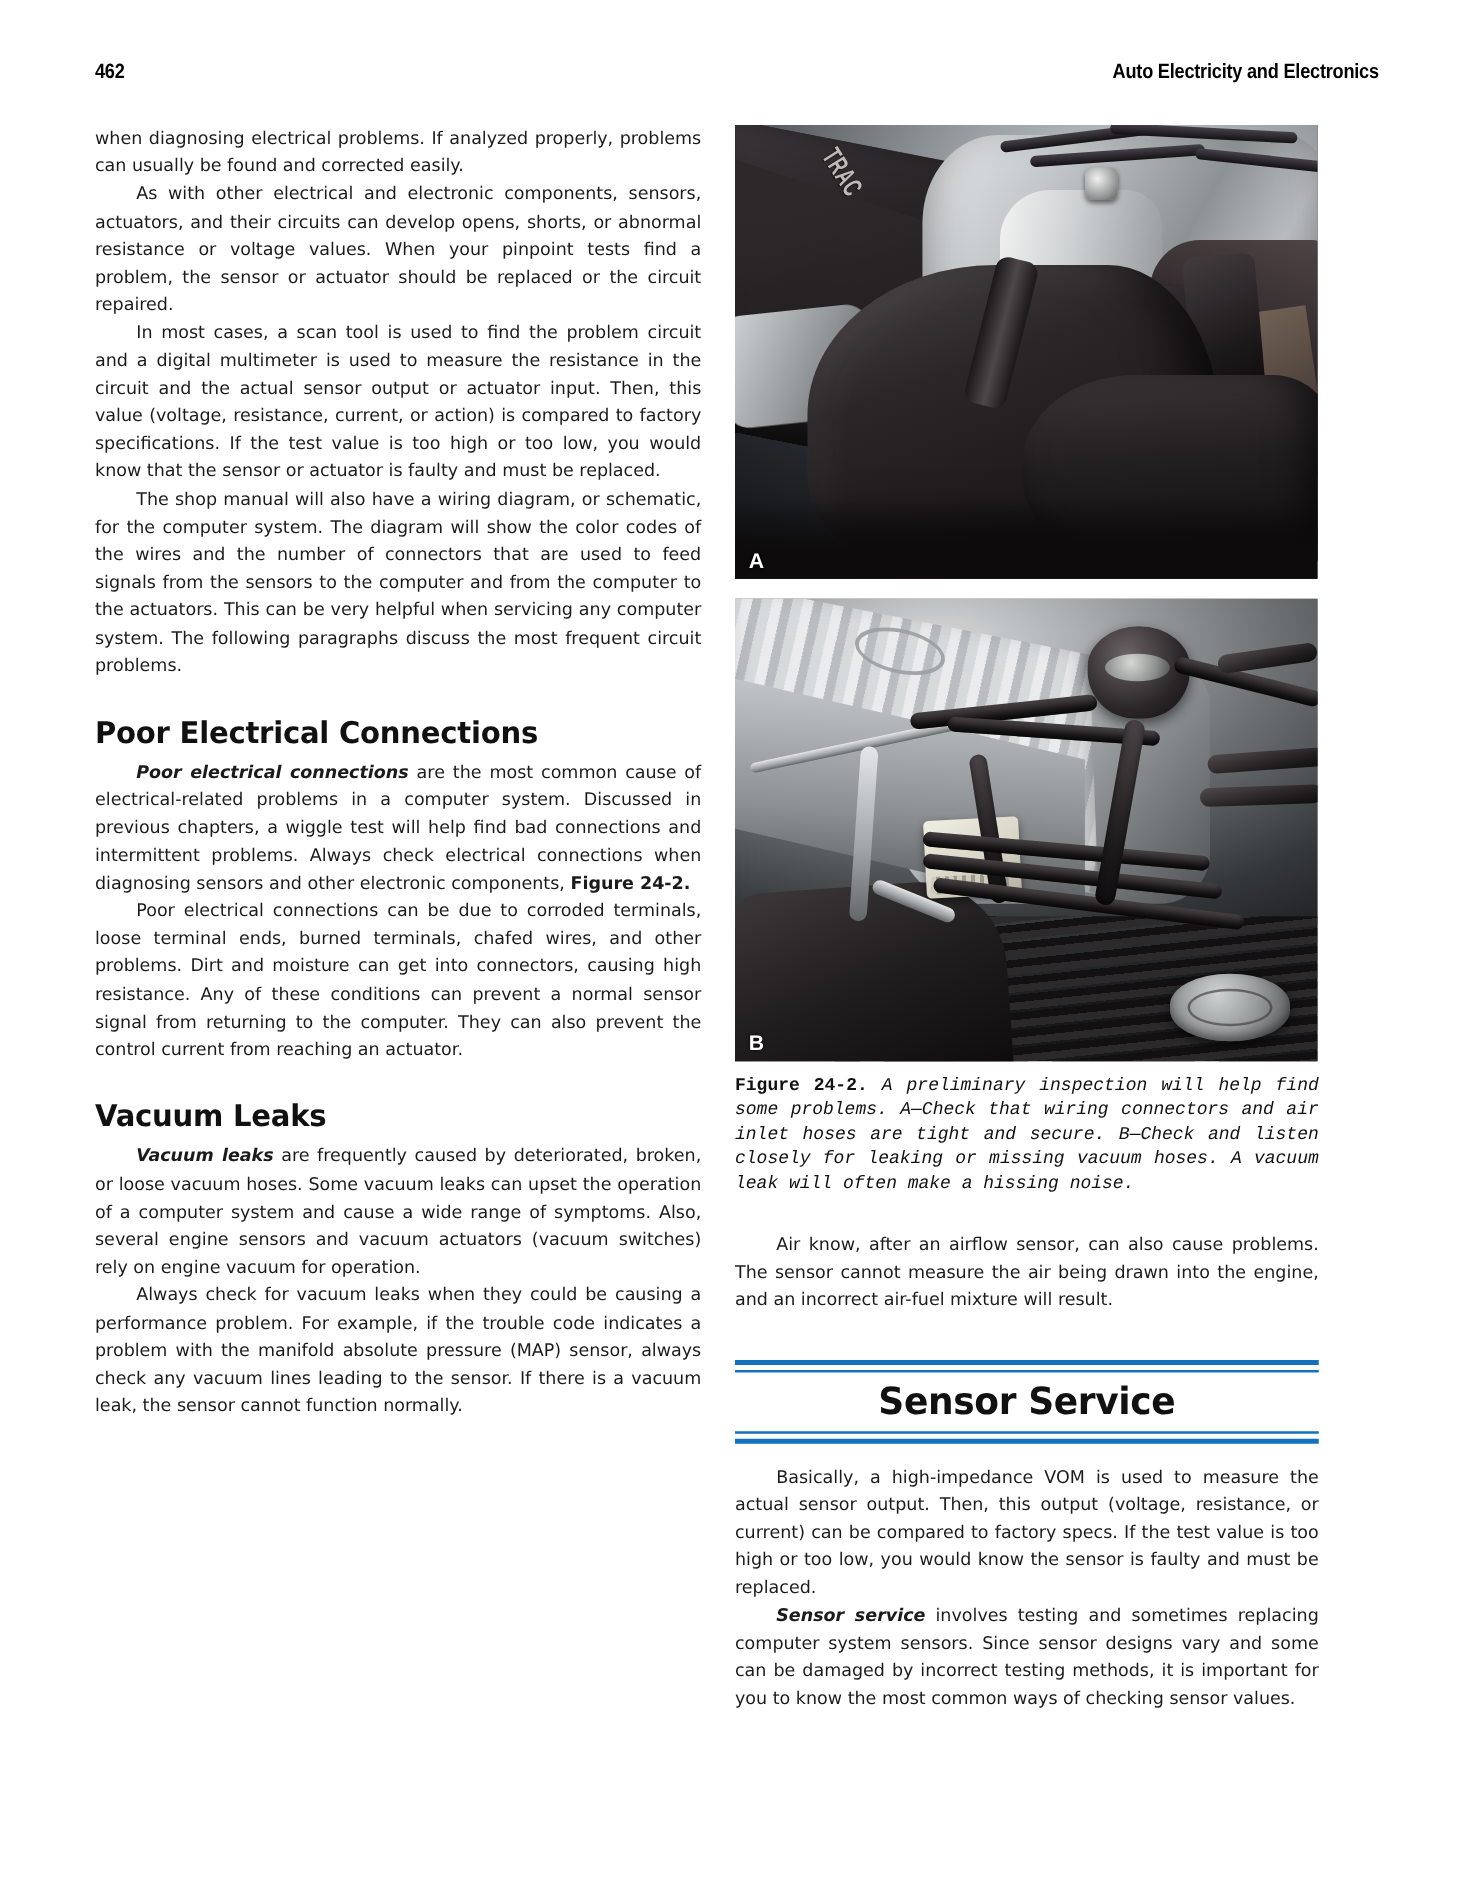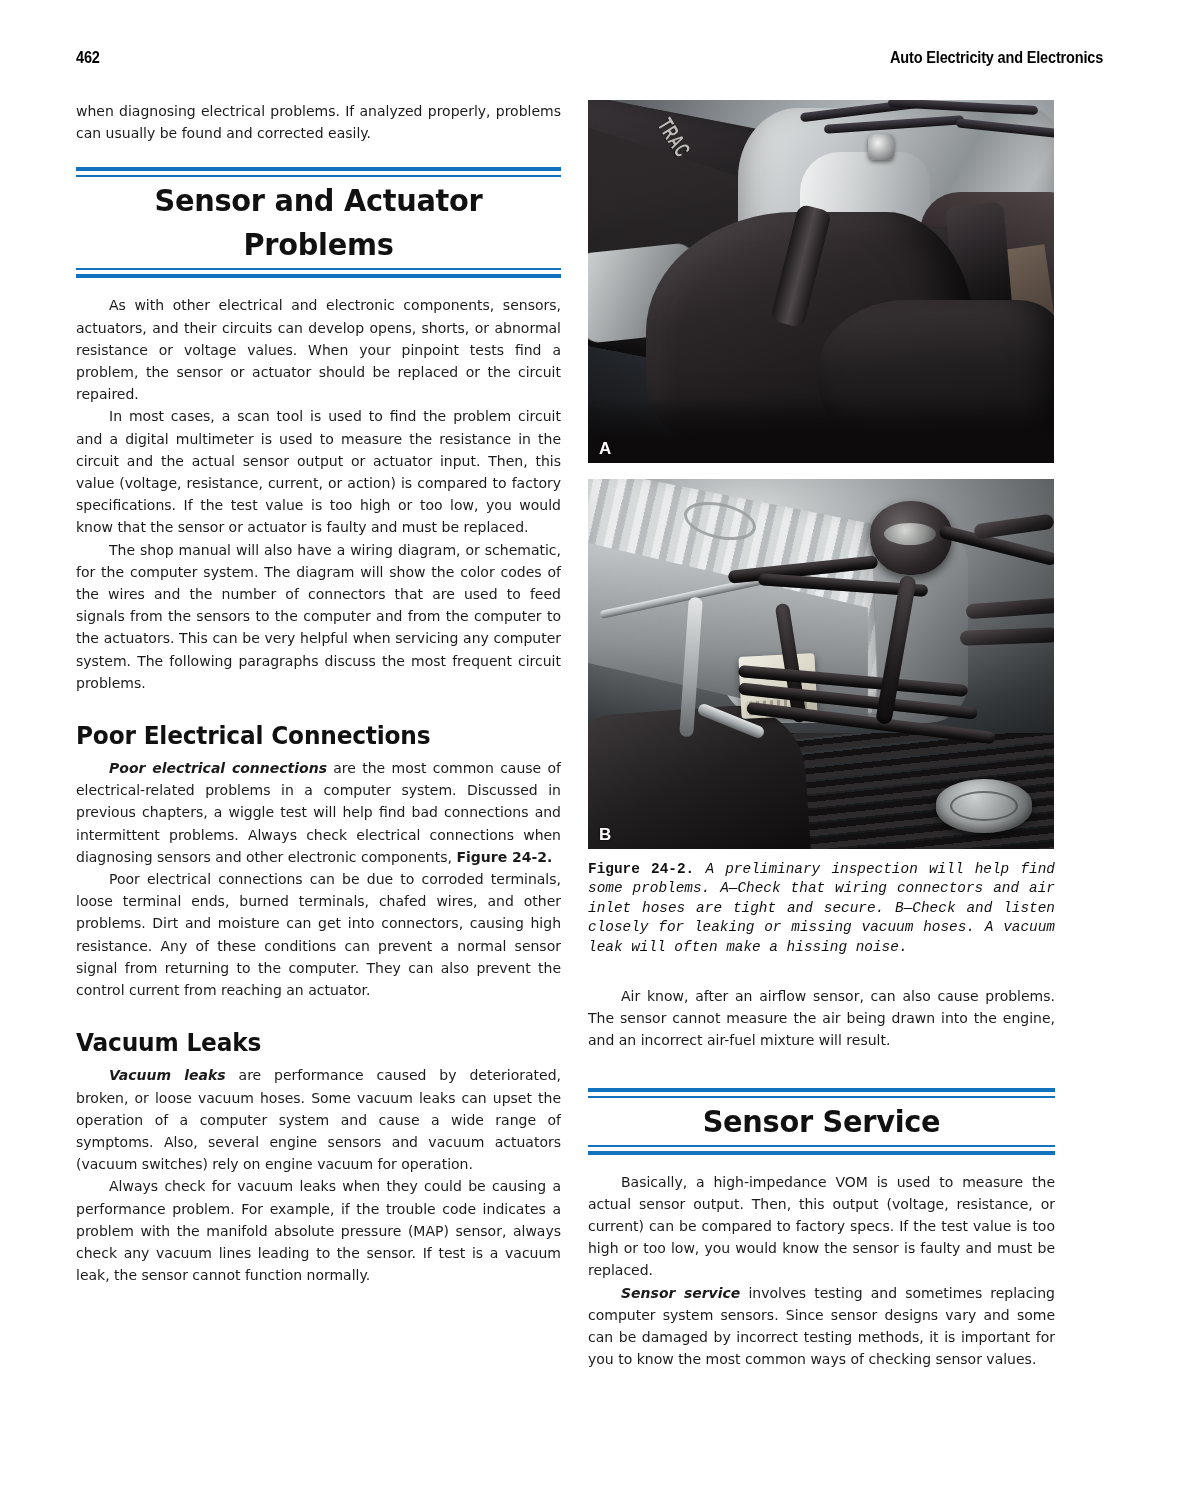--- a/index.html
+++ b/index.html
@@ -412,41 +412,36 @@
     <div class="folio">462</div>
     <div class="booktitle">Auto Electricity and Electronics</div>
   </div>
 
   <div class="cols">
 
     <div class="col-left">
 
       <p class="body">when diagnosing electrical problems. If analyzed properly, problems can usually be found and corrected easily.</p>
 
-      <div class="major-head">
-        <div class="rule-top"></div>
-        <div class="title">Sensor and Actuator Problems</div>
-        <div class="rule-bot"></div>
-      </div>
 
       <p class="body indent">As with other electrical and electronic components, sensors, actuators, and their circuits can develop opens, shorts, or abnormal resistance or voltage values. When your pinpoint tests find a problem, the sensor or actuator should be replaced or the circuit repaired.</p>
       <p class="body indent">In most cases, a scan tool is used to find the problem circuit and a digital multimeter is used to measure the resistance in the circuit and the actual sensor output or actuator input. Then, this value (voltage, resistance, current, or action) is compared to factory specifications. If the test value is too high or too low, you would know that the sensor or actuator is faulty and must be replaced.</p>
       <p class="body indent">The shop manual will also have a wiring diagram, or schematic, for the computer system. The diagram will show the color codes of the wires and the number of connectors that are used to feed signals from the sensors to the computer and from the computer to the actuators. This can be very helpful when servicing any computer system. The following paragraphs discuss the most frequent circuit problems.</p>
 
       <div class="sub-head">Poor Electrical Connections</div>
 
       <p class="body indent"><span class="runin">Poor electrical connections</span><span> are the most common cause of electrical-related problems in a computer system. Discussed in previous chapters, a wiggle test will help find bad connections and intermittent problems. Always check electrical connections when diagnosing sensors and other electronic components, </span><span class="bold">Figure 24-2.</span></p>
 
       <p class="body indent">Poor electrical connections can be due to corroded terminals, loose terminal ends, burned terminals, chafed wires, and other problems. Dirt and moisture can get into connectors, causing high resistance. Any of these conditions can prevent a normal sensor signal from returning to the computer. They can also prevent the control current from reaching an actuator.</p>
 
       <div class="sub-head">Vacuum Leaks</div>
 
-      <p class="body indent"><span class="runin">Vacuum leaks</span><span> are performance caused by deteriorated, broken, or loose vacuum hoses. Some vacuum leaks can upset the operation of a computer system and cause a wide range of symptoms. Also, several engine sensors and vacuum actuators (vacuum switches) rely on engine vacuum for operation.</span></p>
-
-      <p class="body indent">Always check for vacuum leaks when they could be causing a performance problem. For example, if the trouble code indicates a problem with the manifold absolute pressure (MAP) sensor, always check any vacuum lines leading to the sensor. If test is a vacuum leak, the sensor cannot function normally.</p>
+      <p class="body indent"><span class="runin">Vacuum leaks</span><span> are frequently caused by deteriorated, broken, or loose vacuum hoses. Some vacuum leaks can upset the operation of a computer system and cause a wide range of symptoms. Also, several engine sensors and vacuum actuators (vacuum switches) rely on engine vacuum for operation.</span></p>
+
+      <p class="body indent">Always check for vacuum leaks when they could be causing a performance problem. For example, if the trouble code indicates a problem with the manifold absolute pressure (MAP) sensor, always check any vacuum lines leading to the sensor. If there is a vacuum leak, the sensor cannot function normally.</p>
     </div>
 
     <div class="col-right">
 
       <div class="figure">
 
         <div class="photo photoA">
           <div class="pa-bg"></div>
           <div class="pa-cover"></div>
           <div class="pa-cover2"></div>

